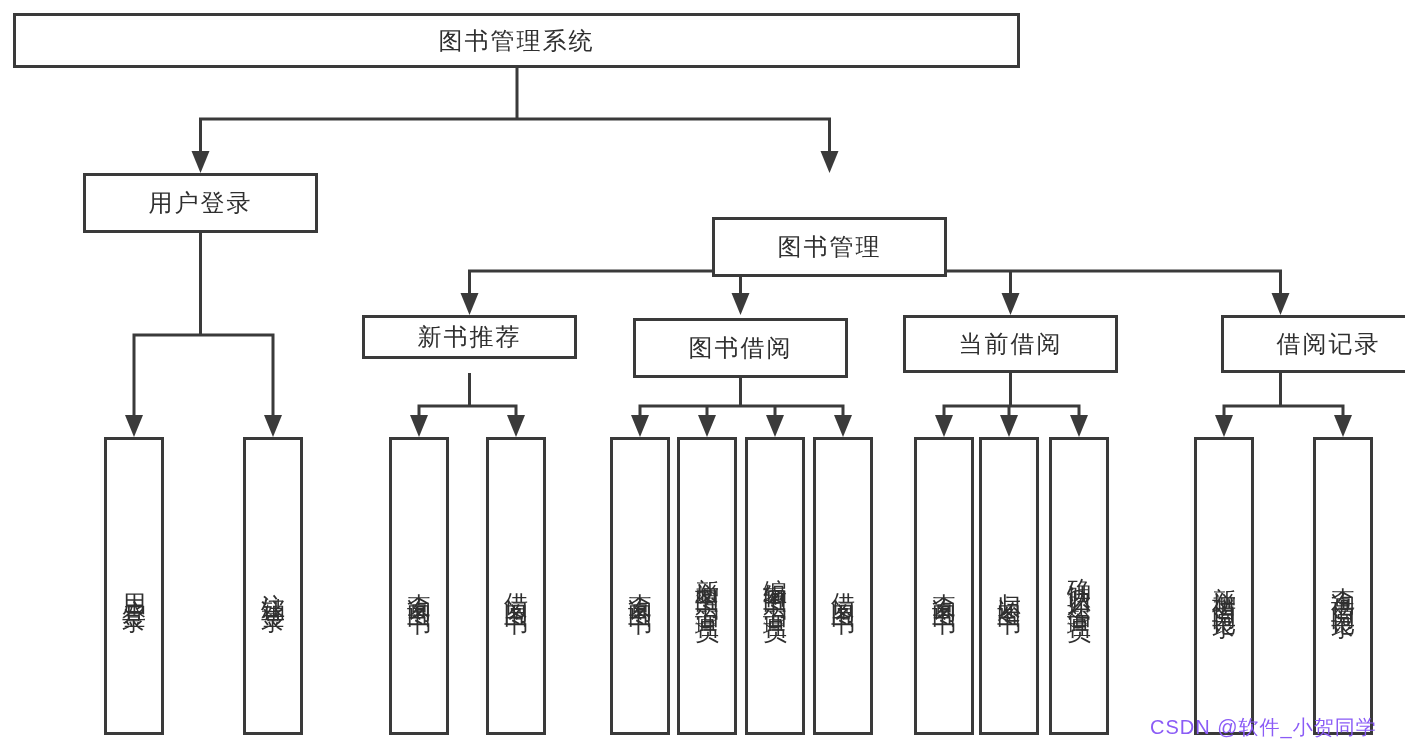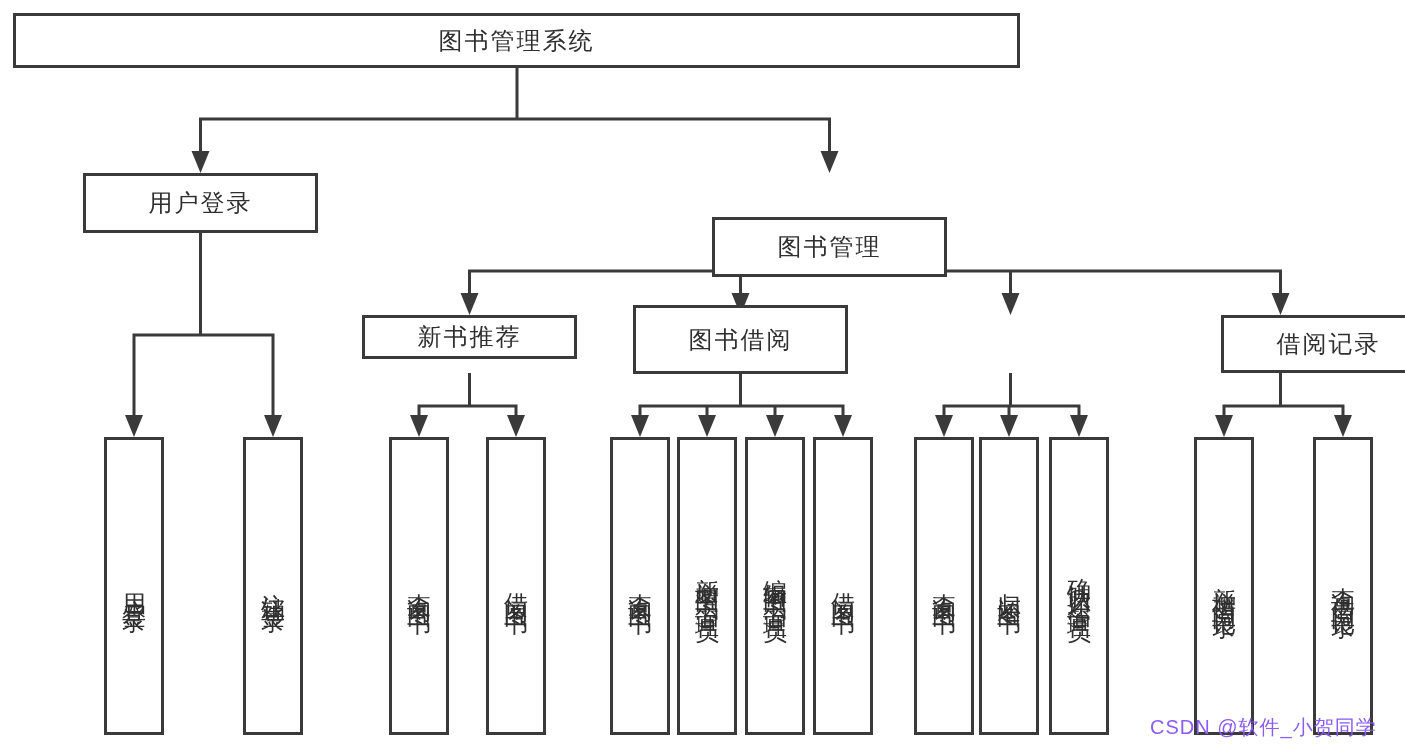--- a/index.html
+++ b/index.html
@@ -125,21 +125,22 @@
       <polygon points="1334,415 1352,415 1343,437"></polygon>
     </g>
   </svg>
 
   <div class="node" style="left:13px; top:13px; width:1007px; height:55px;">图书管理系统</div>
 
   <div class="node" style="left:83px; top:173px; width:235px; height:60px;">用户登录</div>
   <div class="node" style="left:712px; top:173px; width:235px; height:60px;margin-top:44px;">图书管理</div>
 
   <div class="node" style="left:362px; top:315px; width:215px; height:44px;">新书推荐</div>
-  <div class="node" style="left:633px; top:305px; width:215px; height:69px;">图书借阅</div>
+  <div class="node" style="left:633px; top:318px; width:215px; height:60px;">图书借阅</div>
+  <div class="node" style="left:903px; top:315px; width:215px; height:58px;">当前借阅</div>
   <div class="node" style="left:1221px; top:315px; width:215px; height:58px;">借阅记录</div>
 
   <div class="leaf" style="left:104px;">
     <span class="vtext">用户登录</span>
   </div>
   <div class="leaf" style="left:243px;">
     <span class="vtext">注销登录</span>
   </div>
 
   <div class="leaf" style="left:389px;">

